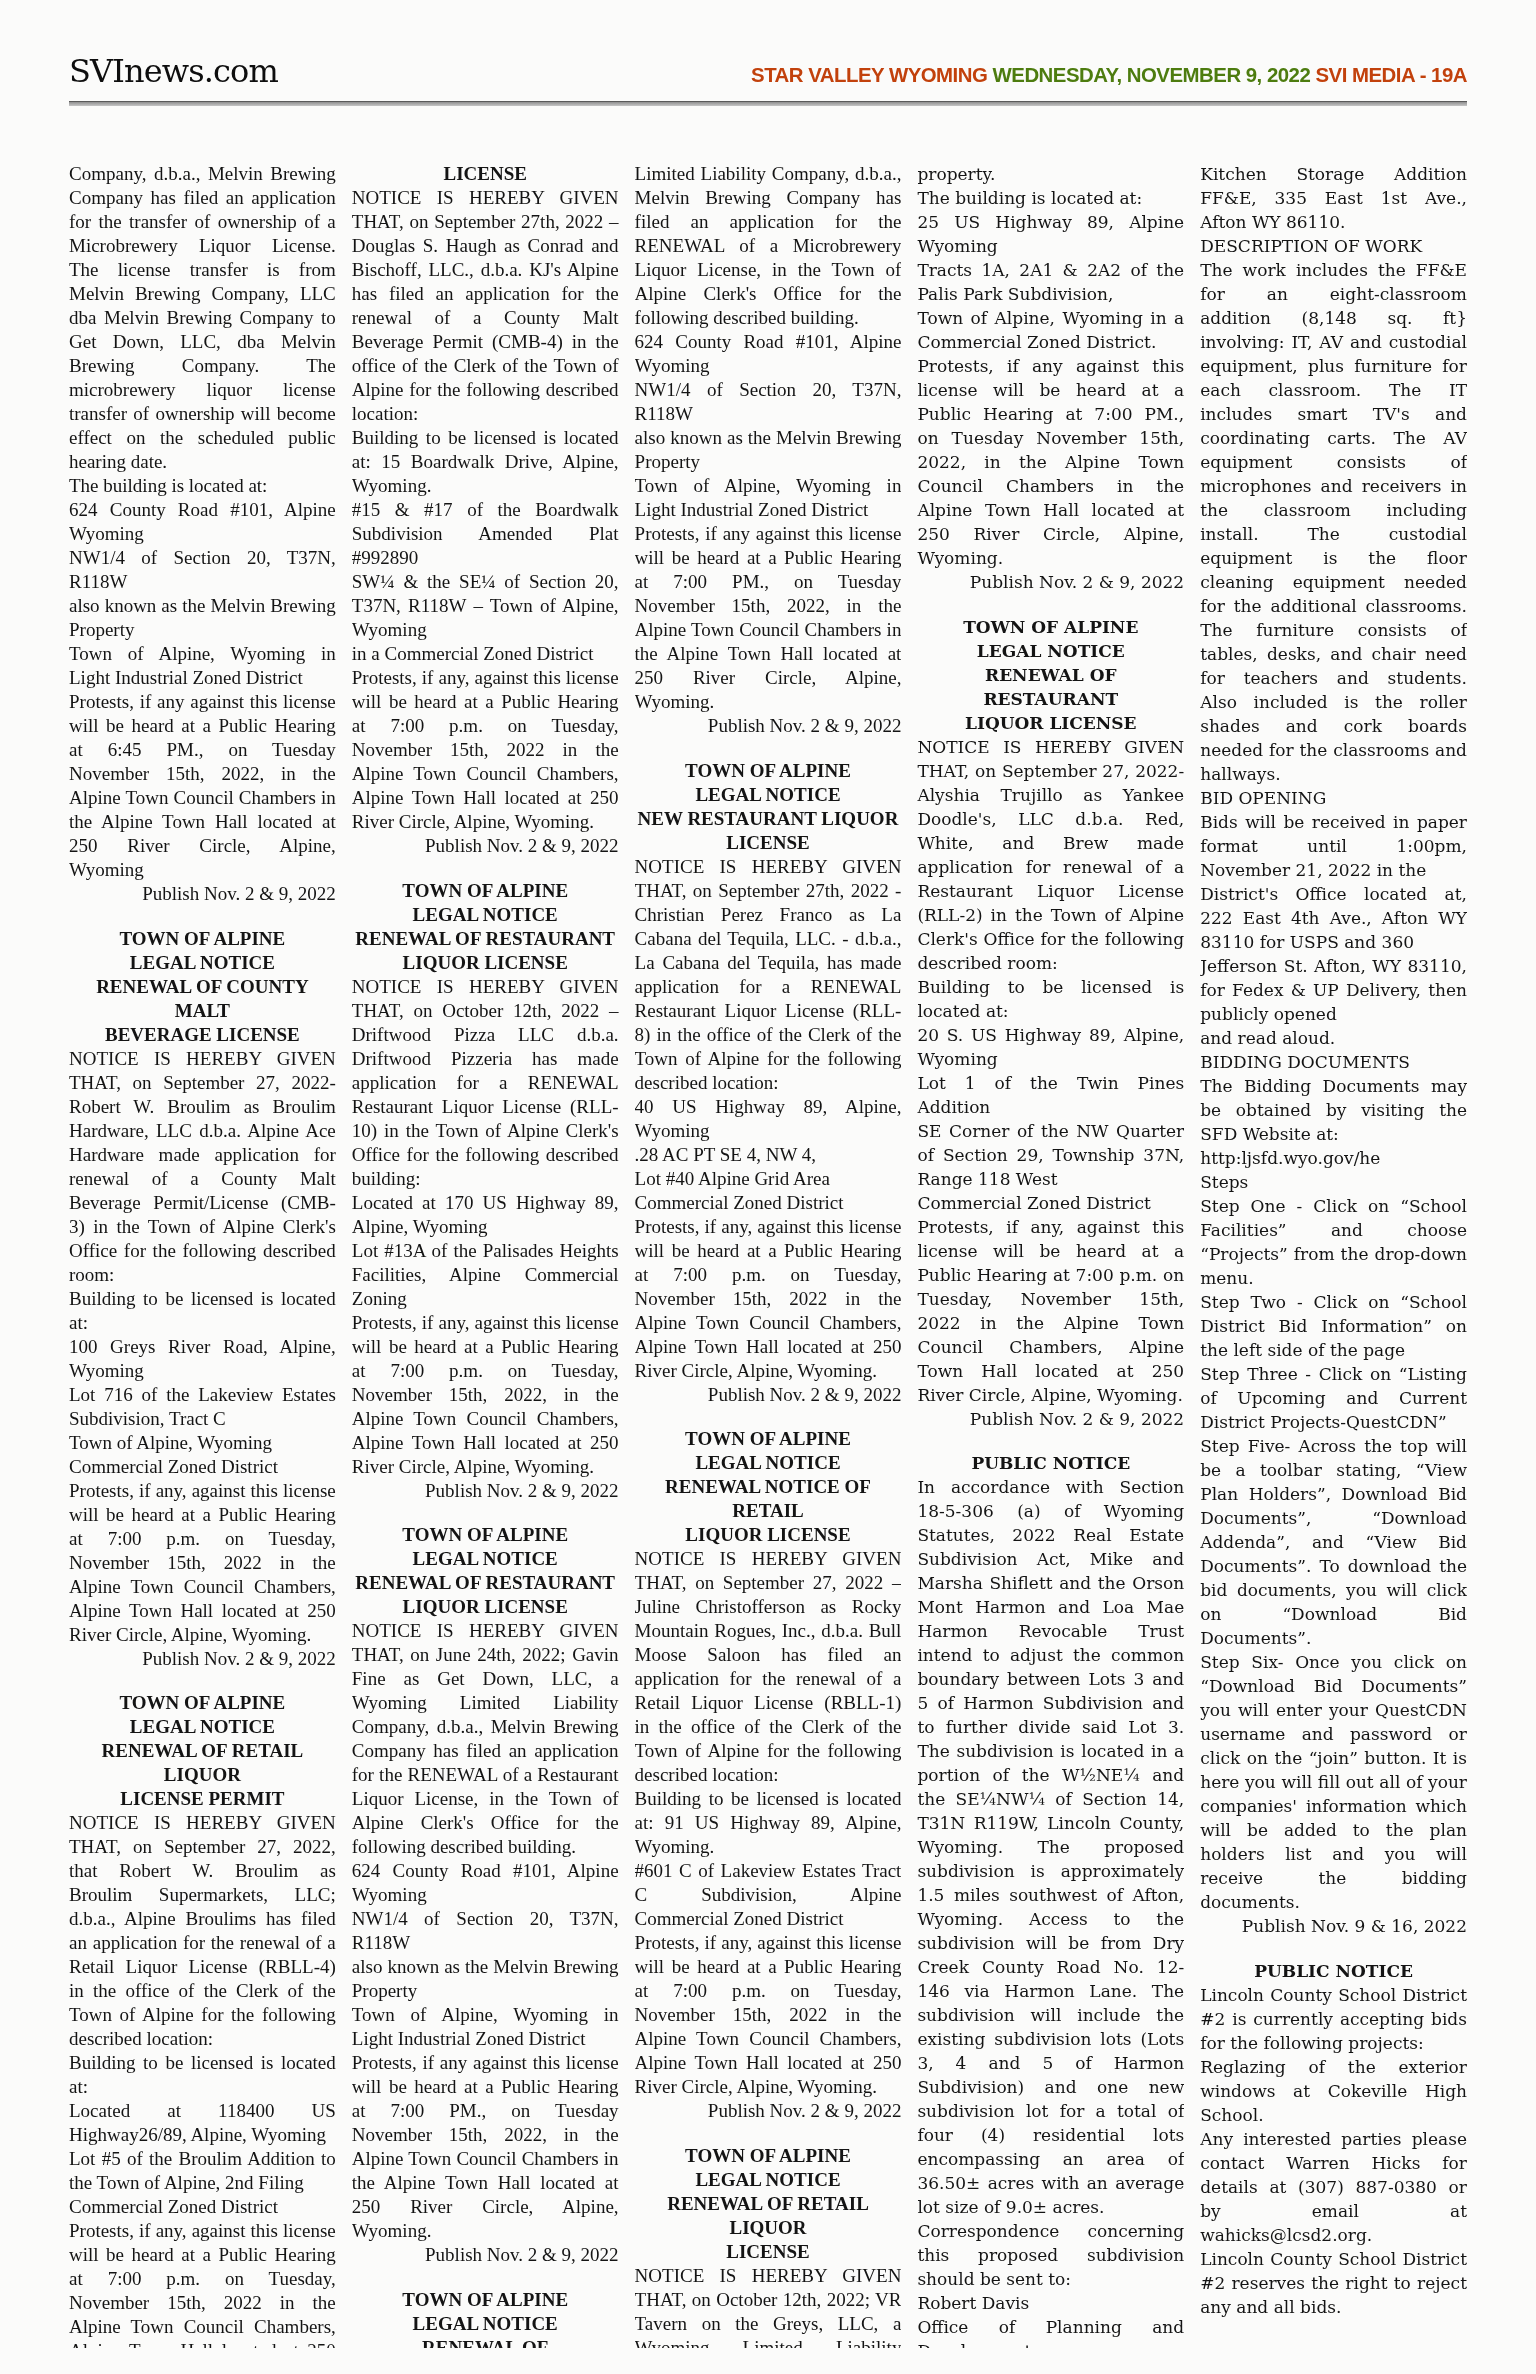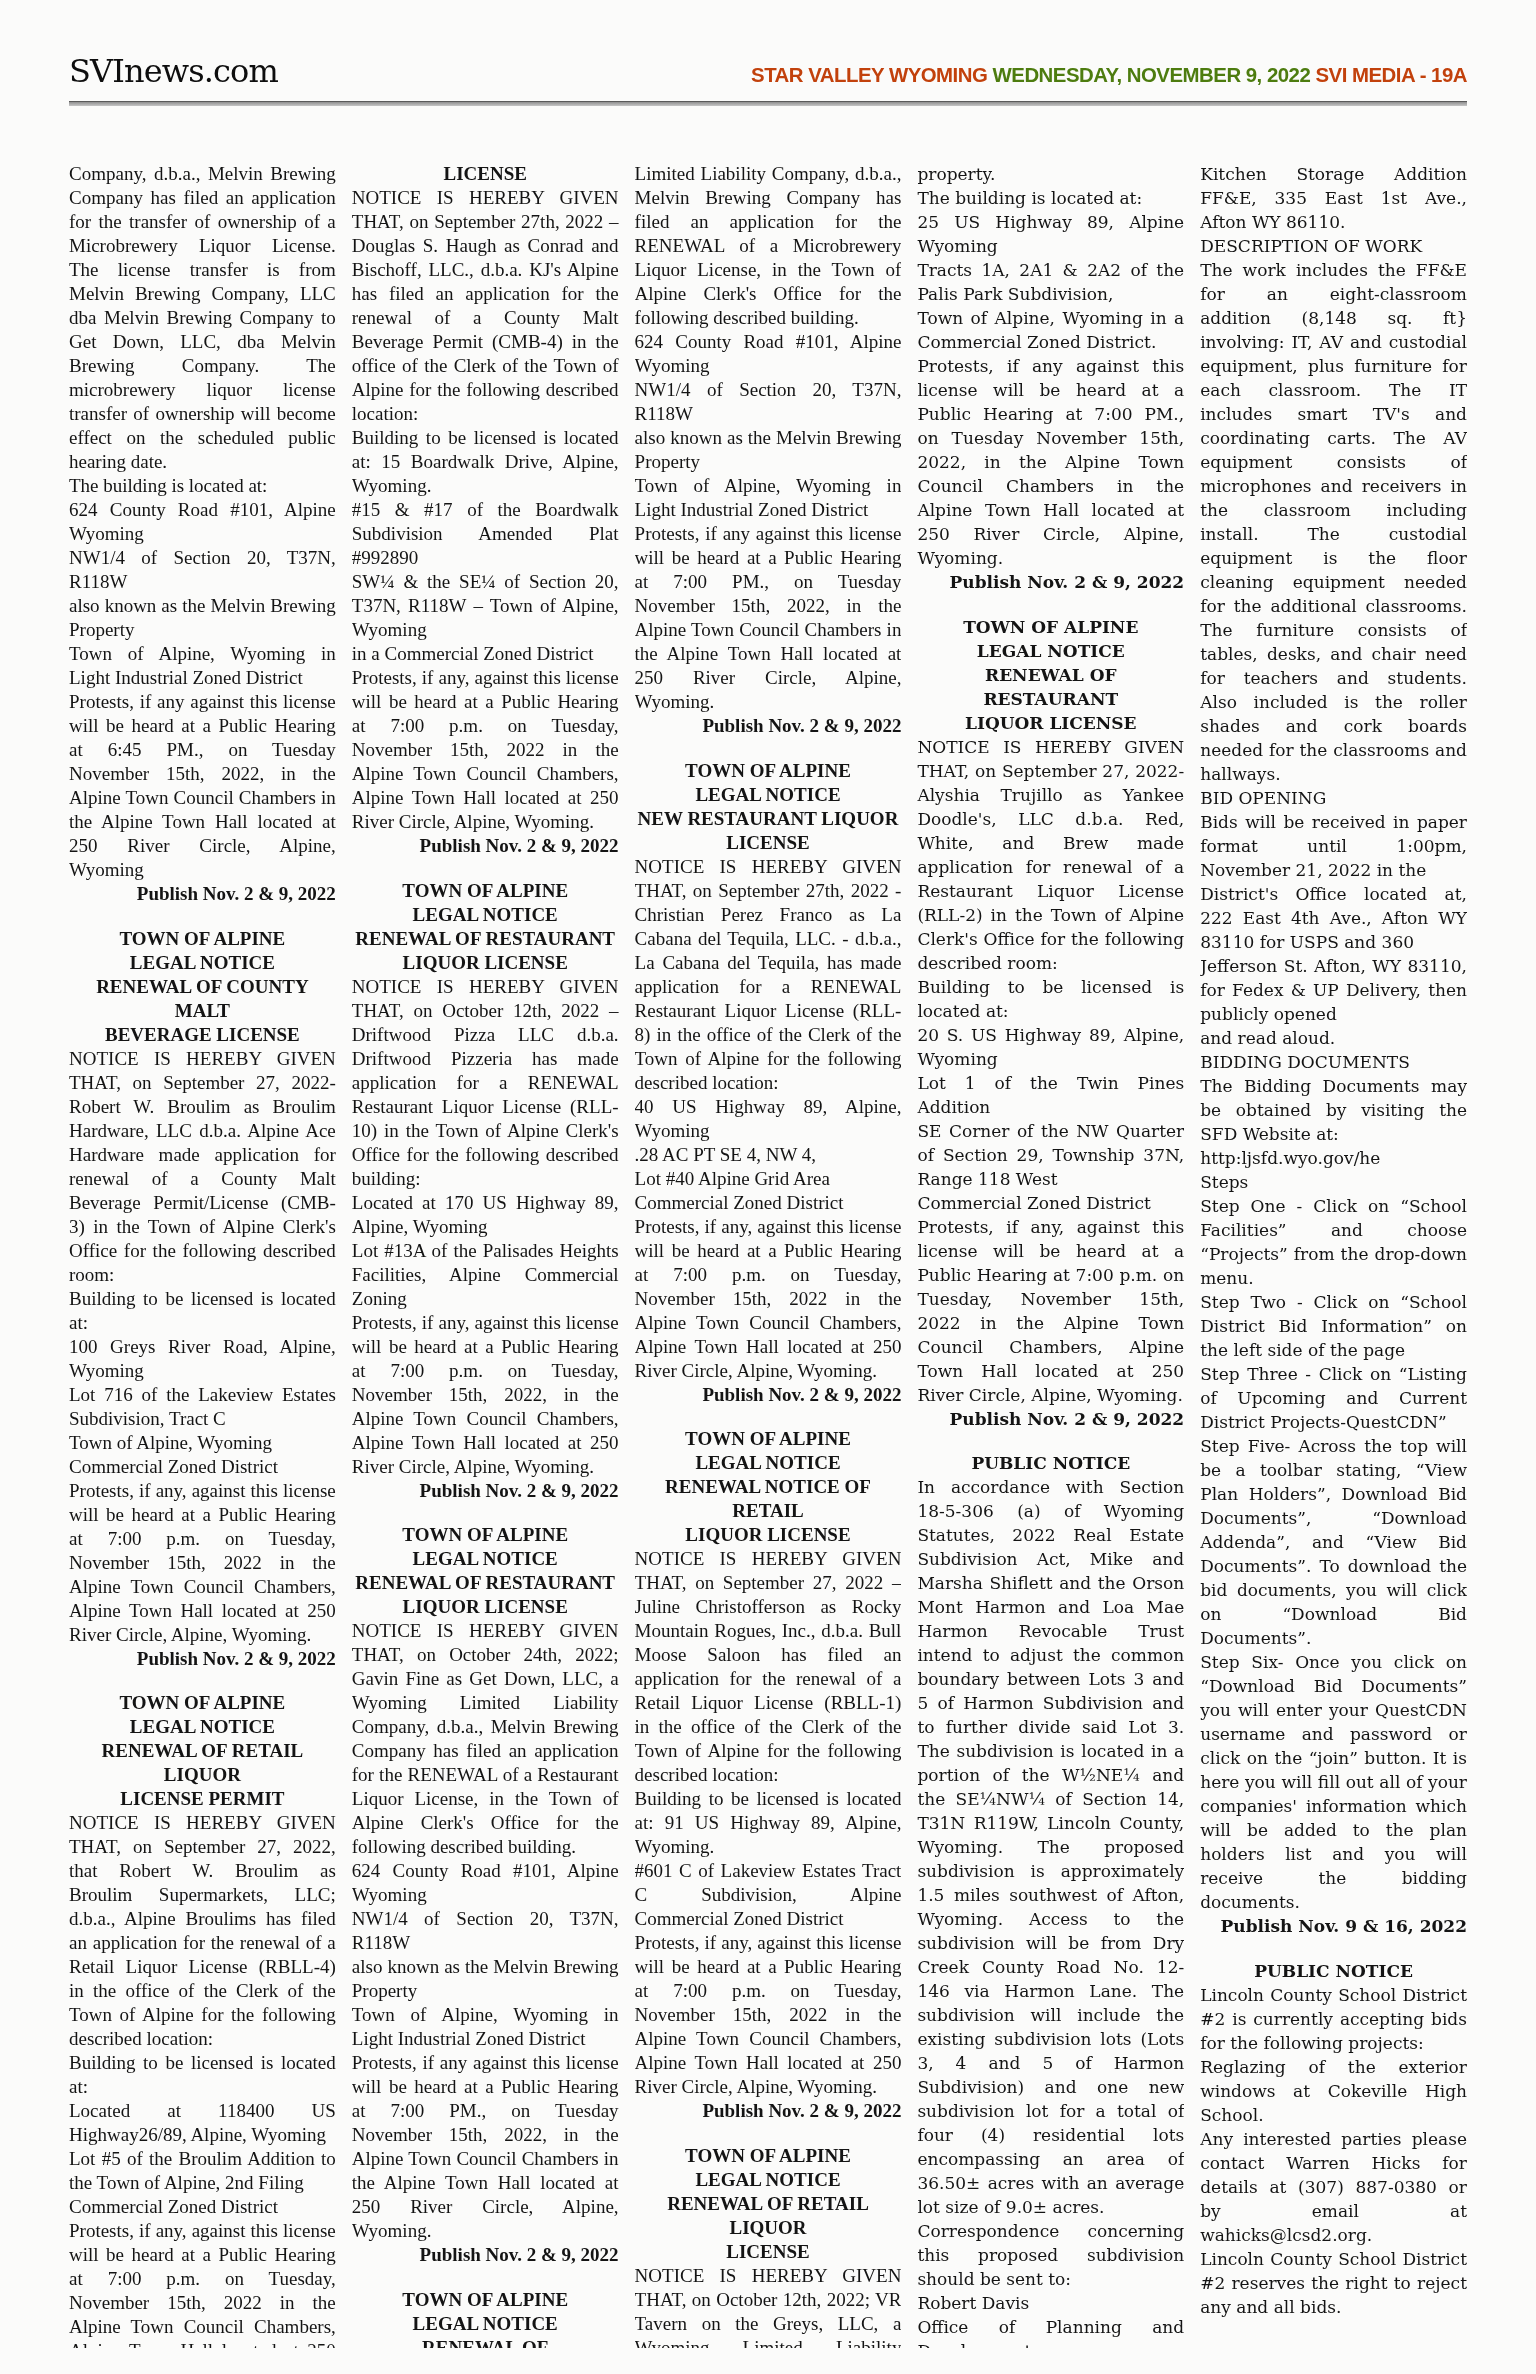--- a/index.html
+++ b/index.html
@@ -40,21 +40,21 @@
     font-size:19px;line-height:24px;
     hyphens:none;
     margin-top:40px;
   }
   .col.alt{
     font-family:"DejaVu Serif", serif;
     font-size:17px;line-height:24px;
   }
   .p{margin:0;text-align:justify;}
   .h{margin:0;text-align:center;font-weight:700;}
-  .pub{margin:0 0 20.4px 0;text-align:right;font-weight:700;}
+  .pub{margin:0 0 20.4px 0;text-align:right;font-weight:400;}
 </style>
 </head>
 <body>
 
 <div class="masthead">
   <div class="site">SVInews.com</div>
   <div class="pubinfo">
     <span class="muted">STAR VALLEY WYOMING</span>
     <span class="date">WEDNESDAY, NOVEMBER 9, 2022</span>
     <span class="muted">SVI MEDIA - 19A</span>
@@ -111,21 +111,21 @@
       <div class="h">LIQUOR LICENSE</div>
       <div class="p">NOTICE IS HEREBY GIVEN THAT, on October 12th, 2022 –Driftwood Pizza LLC  d.b.a.  Driftwood Pizzeria has made application for a  RENEWAL Restaurant Liquor License (RLL-10) in the Town of Alpine Clerk's Office for the following described building:</div>
       <div class="p">Located at 170 US Highway 89, Alpine, Wyoming</div>
       <div class="p">Lot #13A of the Palisades Heights Facilities, Alpine Commercial Zoning</div>
       <div class="p">Protests, if any, against this license will be heard at a Public Hearing at 7:00 p.m. on Tuesday, November 15th, 2022, in the Alpine Town Council Chambers, Alpine Town Hall located at 250 River Circle, Alpine, Wyoming.</div>
       <div class="pub">Publish Nov. 2 &amp; 9, 2022</div>
       <div class="h">TOWN OF ALPINE</div>
       <div class="h">LEGAL NOTICE</div>
       <div class="h">RENEWAL OF RESTAURANT</div>
       <div class="h">LIQUOR LICENSE</div>
-      <div class="p">NOTICE IS HEREBY GIVEN THAT, on October 24th, 2022; Gavin Fine as Get Down, LLC, a Wyoming Limited Liability Company, d.b.a., Melvin Brewing Company has filed an application for the RENEWAL of a Restaurant Liquor License, in the Town of Alpine Clerk's Office for the following described building.</div>
+      <div class="p">NOTICE IS HEREBY GIVEN THAT, on June 24th, 2022; Gavin Fine as Get Down, LLC, a Wyoming Limited Liability Company, d.b.a., Melvin Brewing Company has filed an application for the RENEWAL of a Restaurant Liquor License, in the Town of Alpine Clerk's Office for the following described building.</div>
       <div class="p">624 County Road #101, Alpine Wyoming</div>
       <div class="p">NW1/4 of Section 20, T37N, R118W</div>
       <div class="p">also known as the Melvin Brewing Property</div>
       <div class="p">Town of Alpine, Wyoming in Light Industrial Zoned District</div>
       <div class="p">Protests, if any against this license will be heard at a Public Hearing at 7:00 PM., on Tuesday November 15th, 2022, in the Alpine Town Council Chambers in the Alpine Town Hall located at 250 River Circle, Alpine, Wyoming.</div>
       <div class="pub">Publish Nov. 2 &amp; 9, 2022</div>
       <div class="h">TOWN OF ALPINE</div>
       <div class="h">LEGAL NOTICE</div>
       <div class="h">RENEWAL OF</div>
       <div class="h">MICROBREWERY LIQUOR</div>

